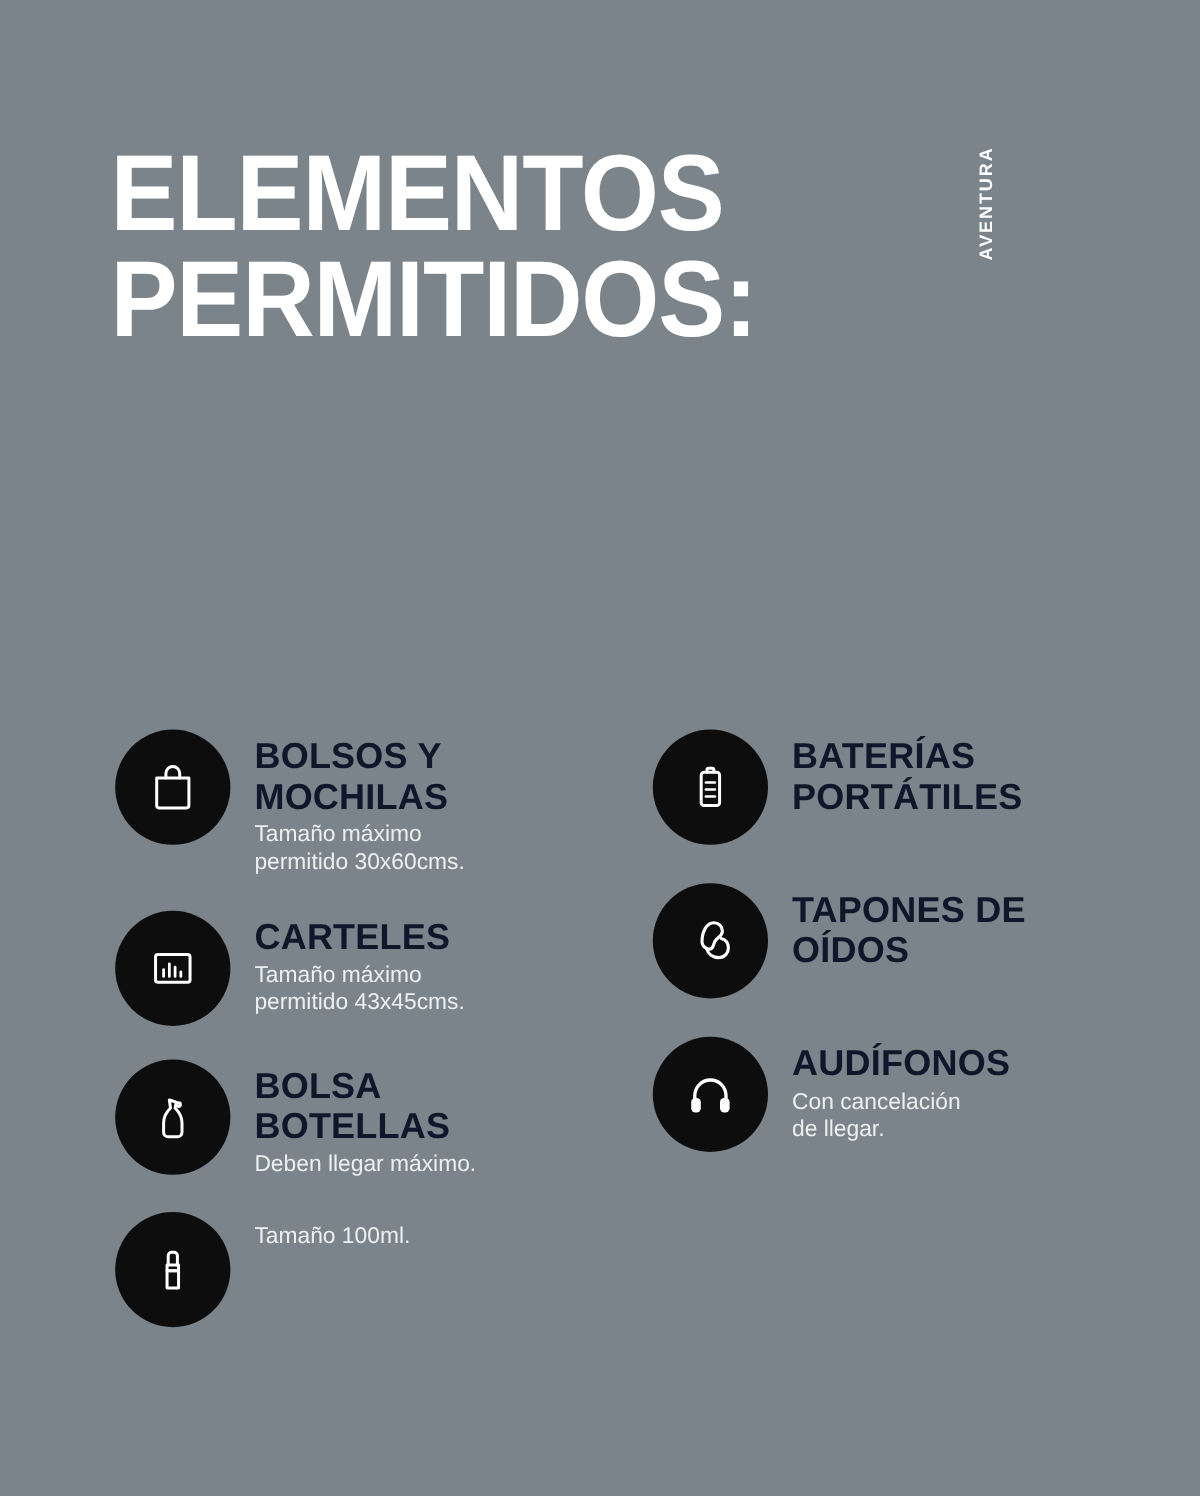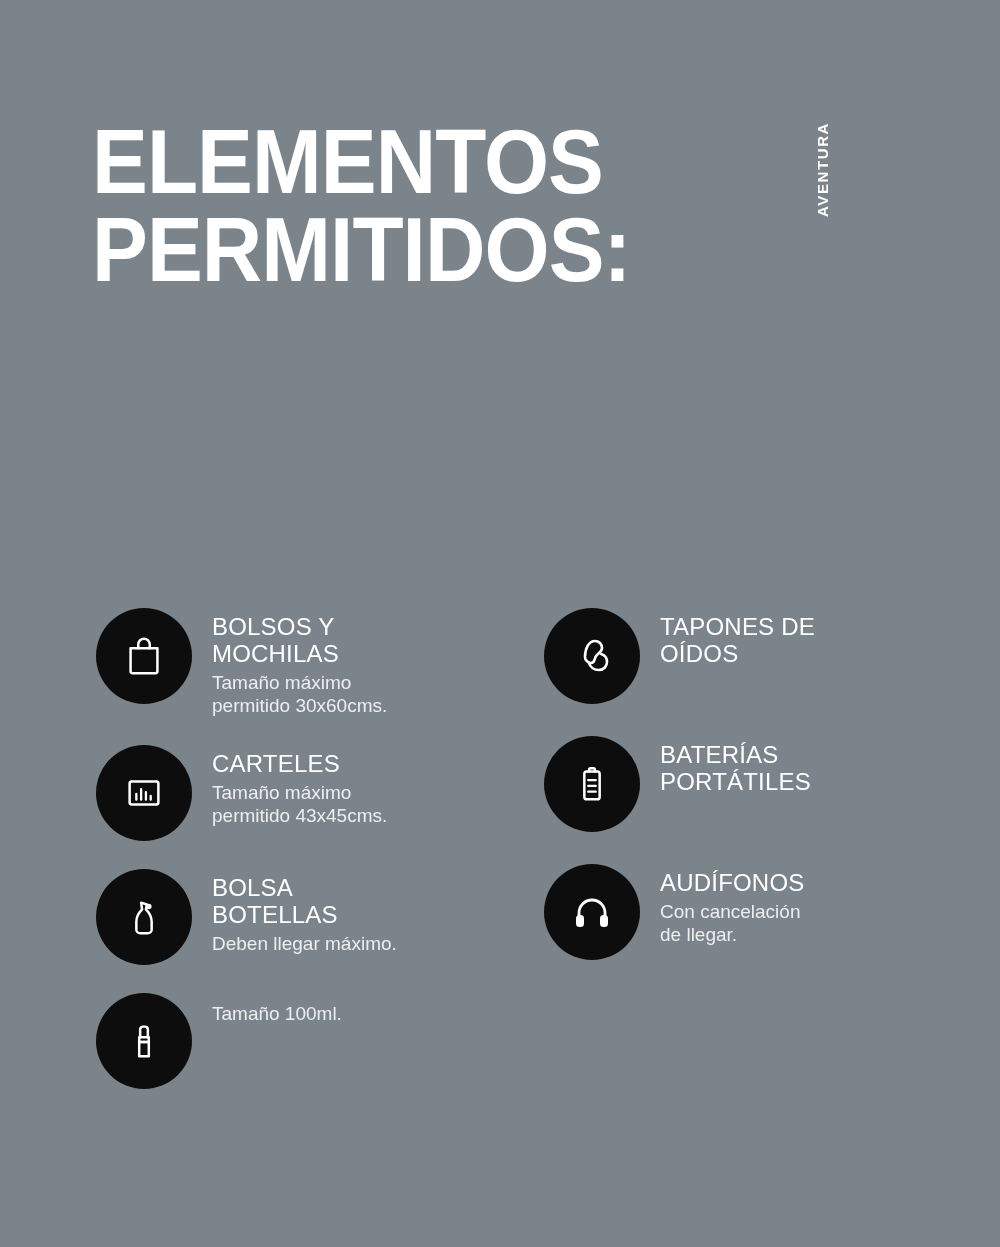--- a/index.html
+++ b/index.html
@@ -101,25 +101,25 @@
     margin-right: 20px;
   }
   .icon-circle svg {
     display: block;
   }
 
   .item-text {
     padding-top: 6px;
   }
   .item-title {
-    font-size: 24px;
-    font-weight: normal;
+    font-size: 30px;
+    font-weight: bold;
     line-height: 1.12;
     letter-spacing: 0.2px;
-    color: #ffffff;
+    color: #0f172a;
     text-transform: uppercase;
     white-space: pre-line;
   }
   .item-sub {
     font-size: 19px;
     font-weight: normal;
     line-height: 1.22;
     color: #eceff0;
     margin-top: 3px;
     white-space: pre-line;
@@ -196,43 +196,43 @@
           <div class="item-sub">Tamaño 100ml.</div>
         </div>
       </div>
 
     </div>
 
     <div class="col col-right">
 
       <div class="item item-gap-lg">
         <div class="icon-circle">
+          <svg width="46" height="46" viewBox="0 0 48 48" fill="none" stroke="#ffffff" stroke-width="2.6" stroke-linecap="round" stroke-linejoin="round">
+            <rect x="16" y="11" width="16" height="29" rx="2.5"></rect>
+            <path d="M21 11 v-2 a1.5 1.5 0 0 1 1.5 -1.5 h3 A1.5 1.5 0 0 1 27 9 v2"></path>
+            <path d="M20 20 h8 M20 26 h8 M20 32 h8" stroke-width="2.2"></path>
+          </svg>
+        </div>
+        <div class="item-text">
+          <div class="item-title">BATERÍAS
+PORTÁTILES</div>
+          <div class="item-sub"></div>
+        </div>
+      </div>
+
+      <div class="item item-gap-lg">
+        <div class="icon-circle">
           <svg width="48" height="48" viewBox="0 0 48 48" fill="none" stroke="#ffffff" stroke-width="2.6" stroke-linecap="round" stroke-linejoin="round">
             <path d="M27 9 c4 0 7 3 7 7 c0 4 -4 5 -6 8 c-2 3 -1 7 -5 7 c-3 0 -6 -3 -6 -6 c0 -9 4 -16 10 -16 z"></path>
             <path d="M33 22 c4 1 6 4 6 8 c0 4 -3 8 -8 8 c-5 0 -9 -3 -10 -7"></path>
           </svg>
         </div>
         <div class="item-text">
           <div class="item-title">TAPONES DE
 OÍDOS</div>
-          <div class="item-sub"></div>
-        </div>
-      </div>
-
-      <div class="item item-gap-lg">
-        <div class="icon-circle">
-          <svg width="46" height="46" viewBox="0 0 48 48" fill="none" stroke="#ffffff" stroke-width="2.6" stroke-linecap="round" stroke-linejoin="round">
-            <rect x="16" y="11" width="16" height="29" rx="2.5"></rect>
-            <path d="M21 11 v-2 a1.5 1.5 0 0 1 1.5 -1.5 h3 A1.5 1.5 0 0 1 27 9 v2"></path>
-            <path d="M20 20 h8 M20 26 h8 M20 32 h8" stroke-width="2.2"></path>
-          </svg>
-        </div>
-        <div class="item-text">
-          <div class="item-title">BATERÍAS
-PORTÁTILES</div>
           <div class="item-sub"></div>
         </div>
       </div>
 
       <div class="item">
         <div class="icon-circle">
           <svg width="48" height="48" viewBox="0 0 48 48" fill="none" stroke="#ffffff" stroke-width="2.8" stroke-linecap="round" stroke-linejoin="round">
             <path d="M11 30 v-5 a13 13 0 0 1 26 0 v5"></path>
             <rect x="8" y="27" width="8" height="12" rx="3.5" fill="#ffffff" stroke="none"></rect>
             <rect x="32" y="27" width="8" height="12" rx="3.5" fill="#ffffff" stroke="none"></rect>

